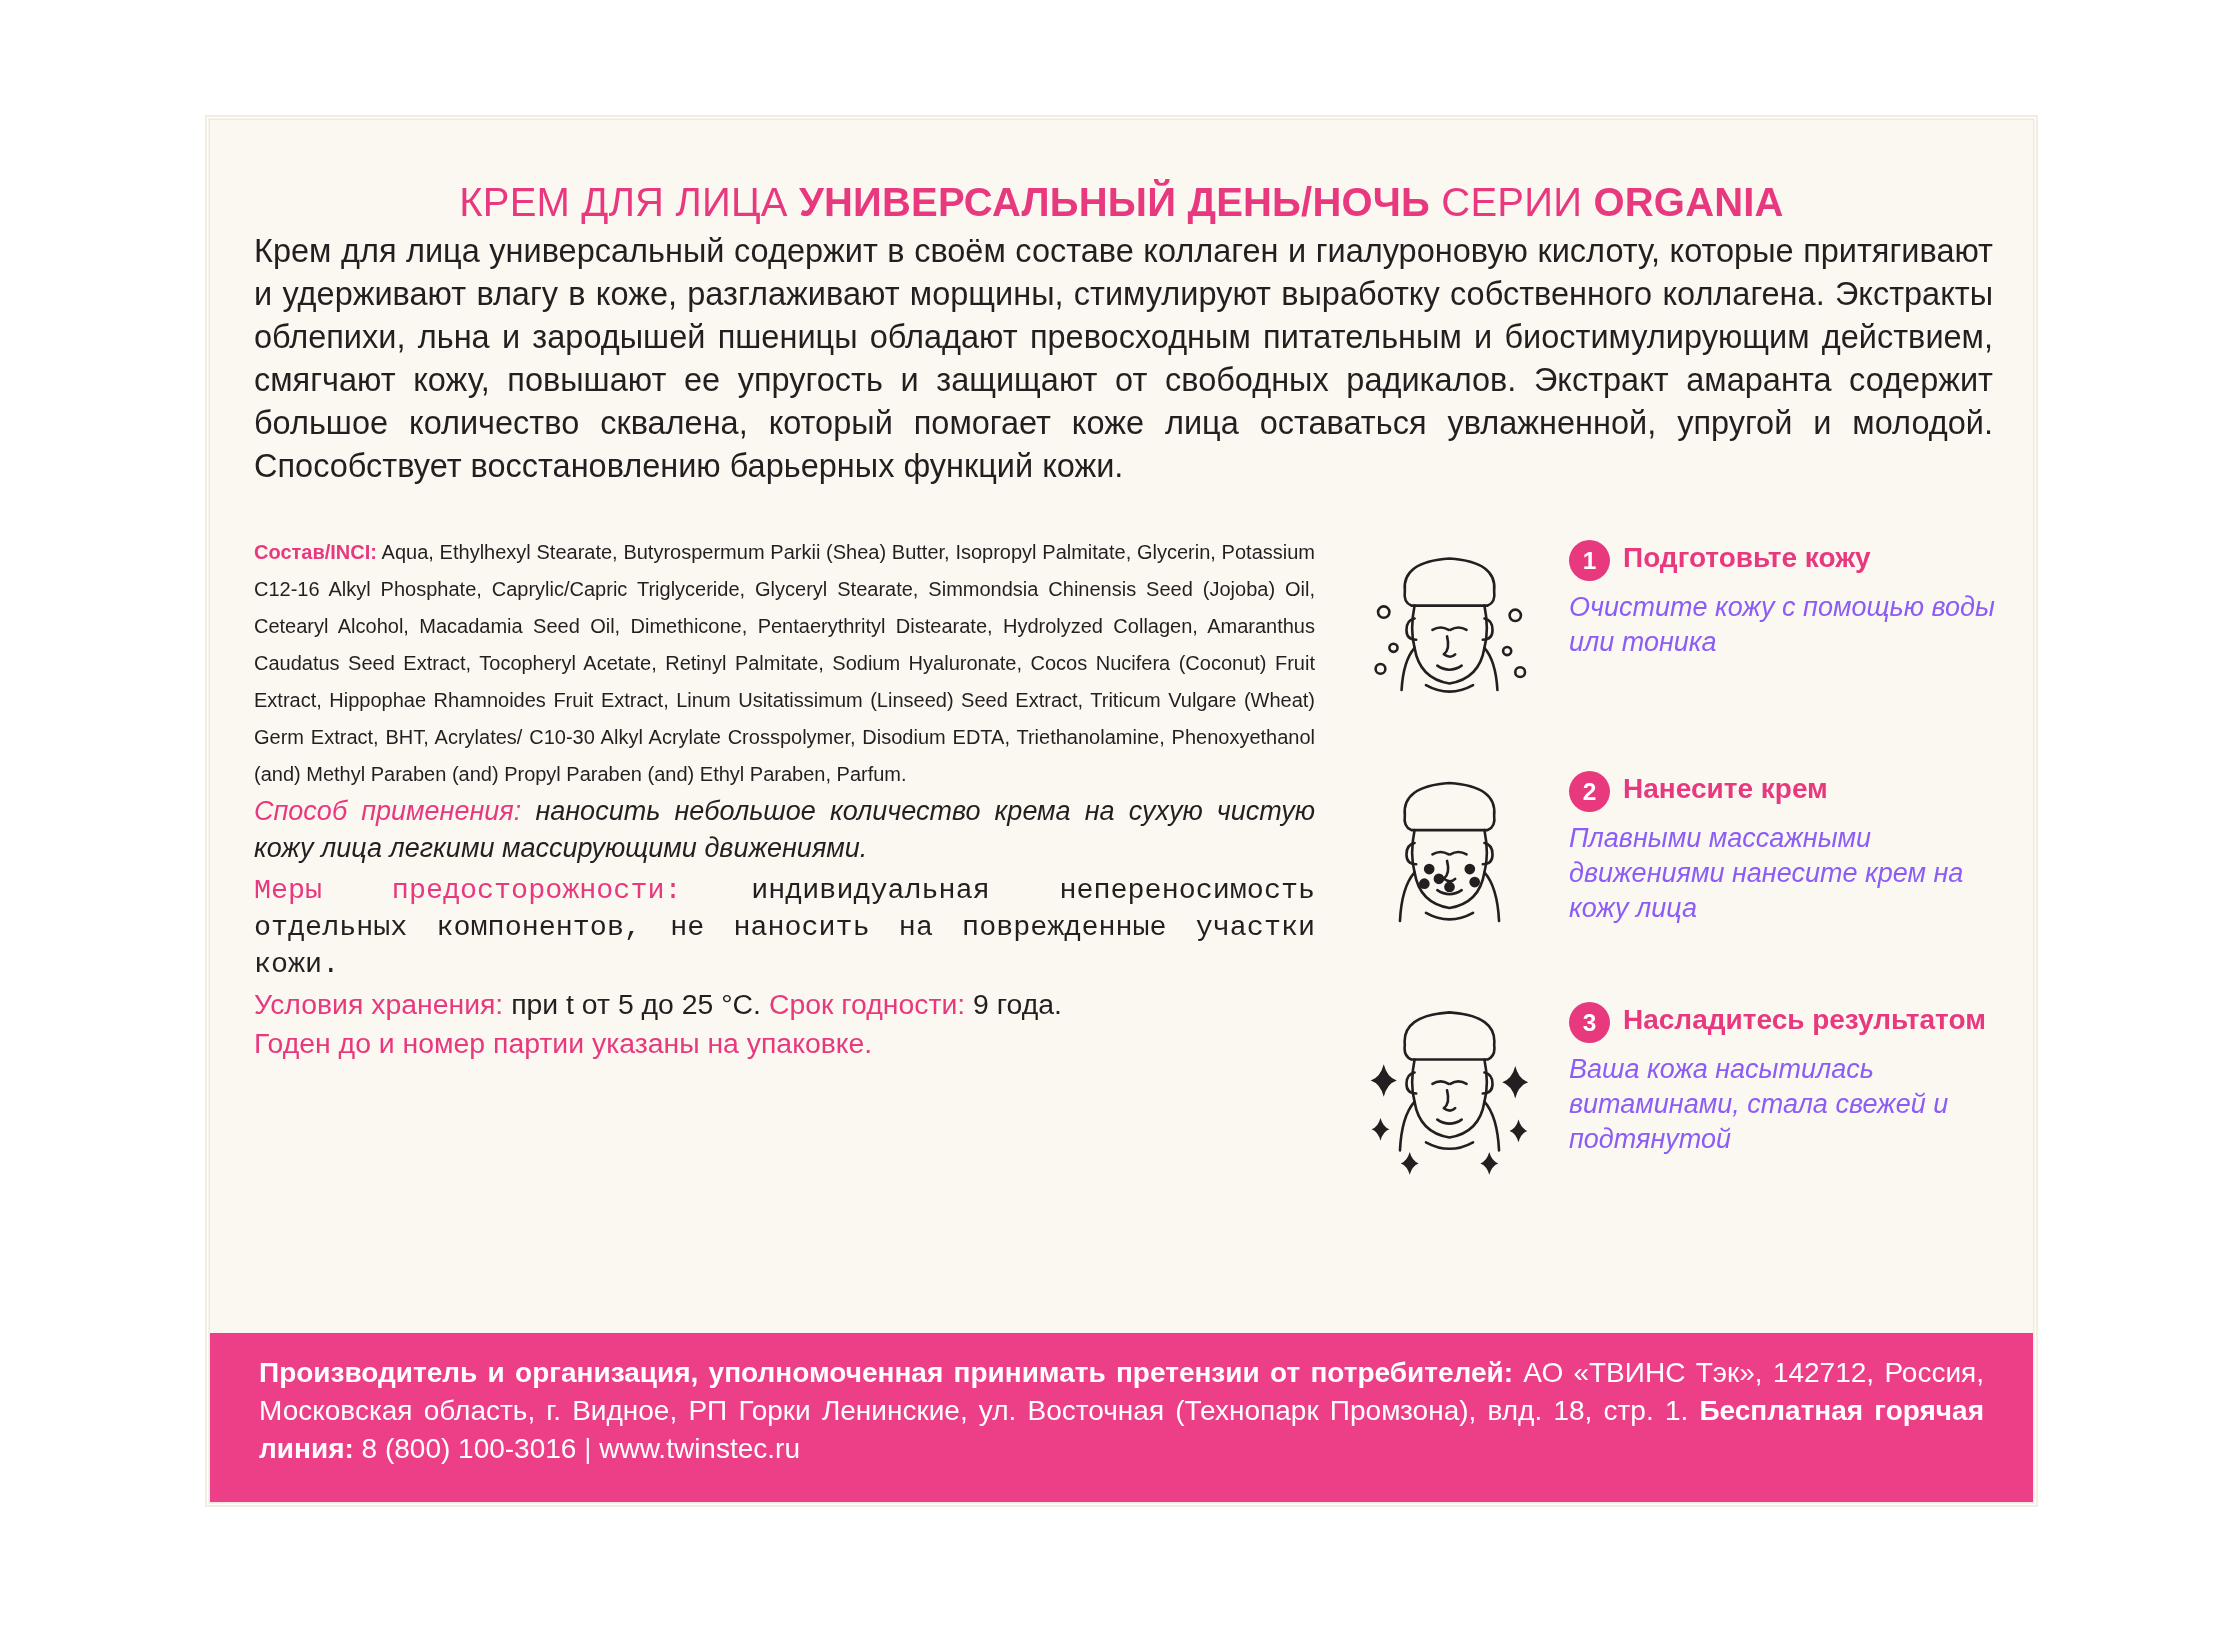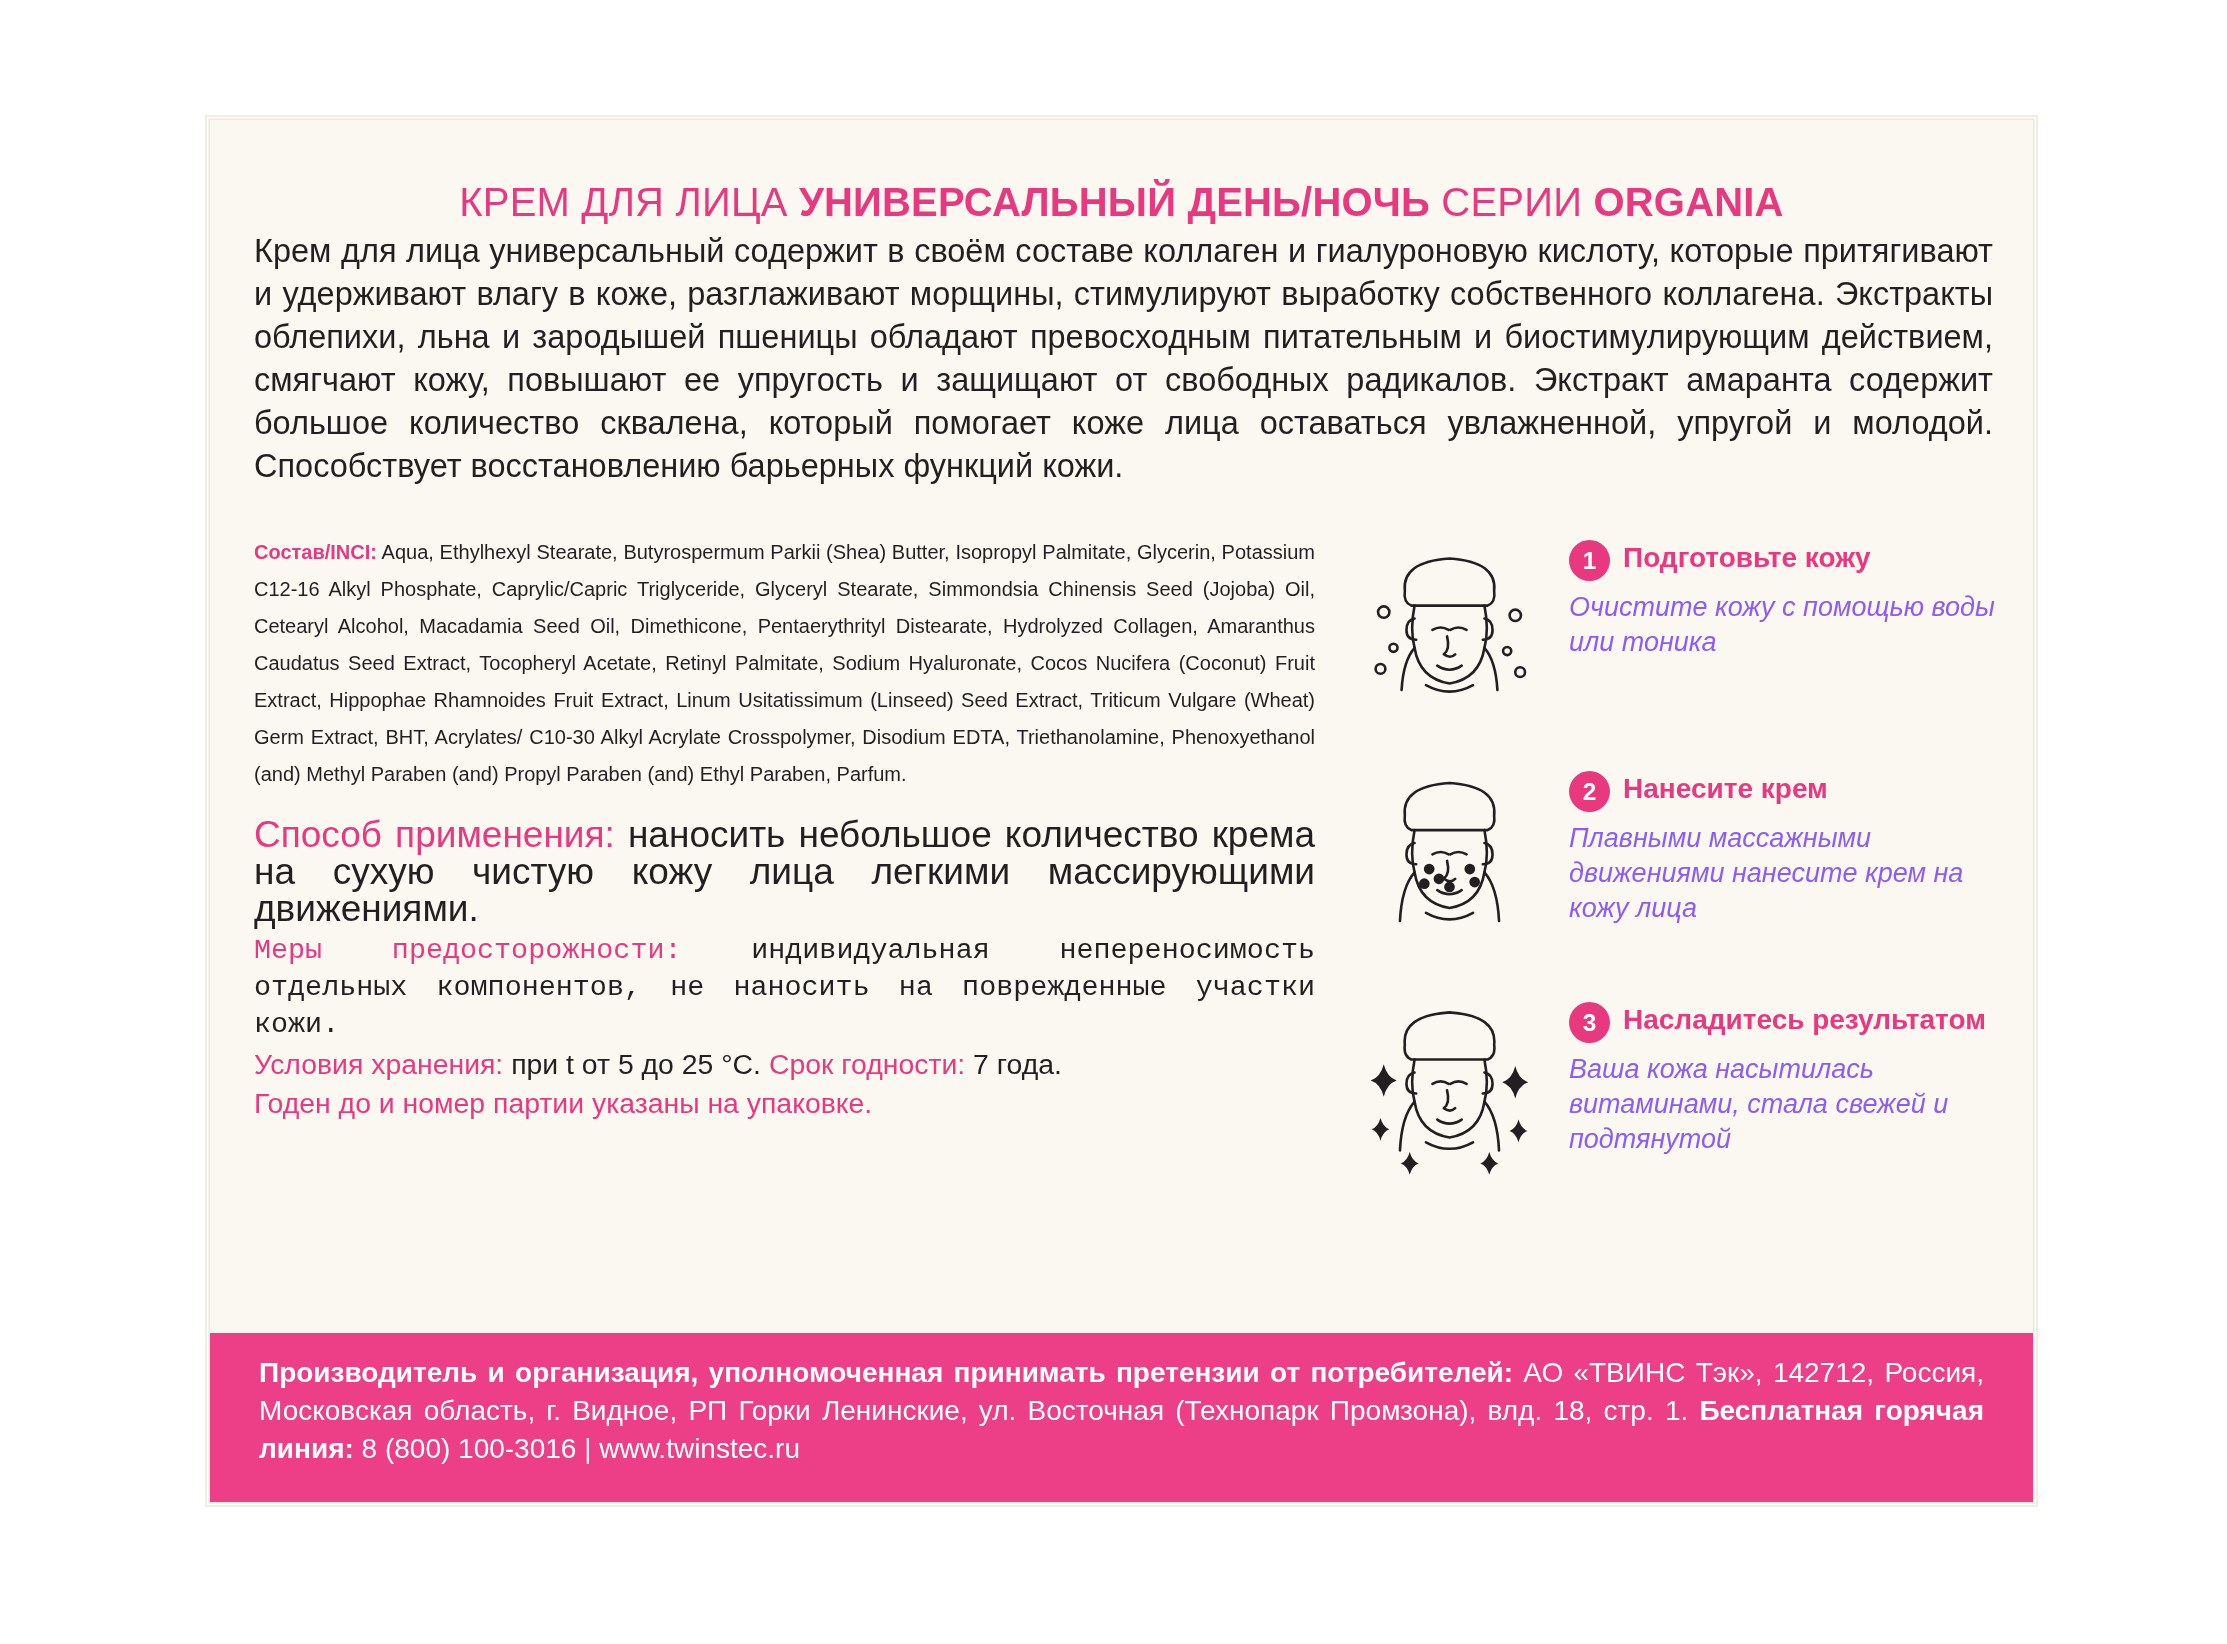--- a/index.html
+++ b/index.html
@@ -79,25 +79,25 @@
     line-height: 37px;
     color: #231f20;
     text-align: justify;
   }
   .inci .lead {
     color: #e8397f;
     font-weight: bold;
   }
 
   .usage {
-    margin-top: 23px;
-    font-size: 37px;
-    line-height: 37px;
-    color: #231f20;
-    text-align: justify;
+    font-size: 27px;
+    line-height: 37px;
+    color: #231f20;
+    text-align: justify;
+    font-style: italic;
   }
   .usage .lead { color: #e8397f; }
 
   .warn {
     margin-top: 4.9px;
     font-size: 28.4px;
     line-height: 37px;
     color: #231f20;
     text-align: justify;
     font-family: Liberation Mono, monospace;
@@ -218,21 +218,21 @@
 
       <div class="usage">
         <span class="lead">Способ применения:</span><span> наносить небольшое количество крема на сухую чистую кожу лица легкими массирующими движениями.</span>
       </div>
 
       <div class="warn">
         <span class="lead">Меры предосторожности:</span><span> индивидуальная непереносимость отдельных компонентов, не наносить на поврежденные участки кожи.</span>
       </div>
 
       <div class="storage">
-        <span class="lead">Условия хранения:</span><span> при t от 5 до 25 °C. </span><span class="lead">Срок годности:</span><span> 7 года.</span>
+        <span class="lead">Условия хранения:</span><span> при t от 5 до 25 °C. </span><span class="lead">Срок годности:</span><span> 9 года.</span>
       </div>
 
       <div class="batch">Годен до и номер партии указаны на упаковке.</div>
     </div>
 
     <div class="steps">
 
       <div class="step">
         <div class="step-art">
           <svg viewBox="0 0 250 230" width="203" height="187" fill="none" stroke="#231f20" stroke-width="3.2" stroke-linecap="round" stroke-linejoin="round">

